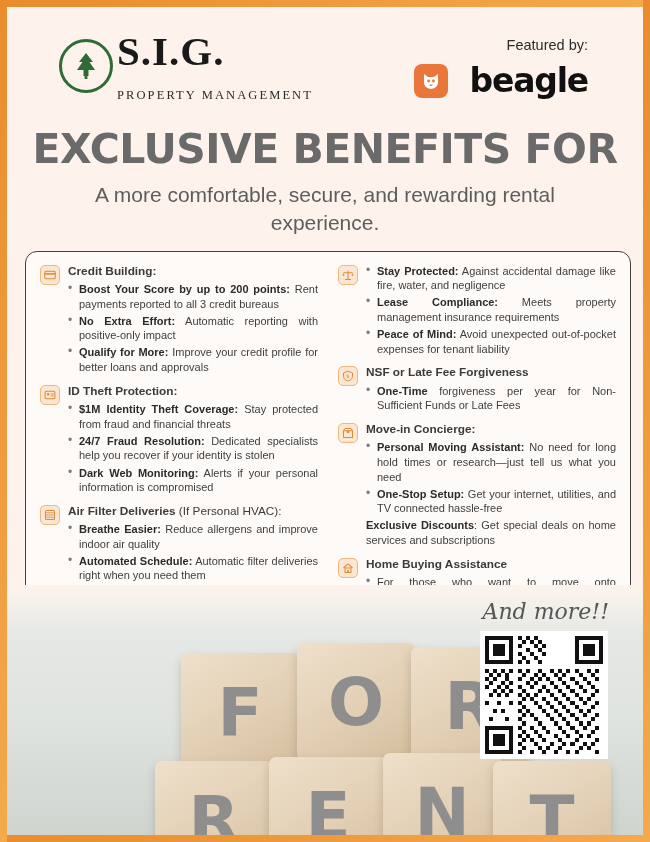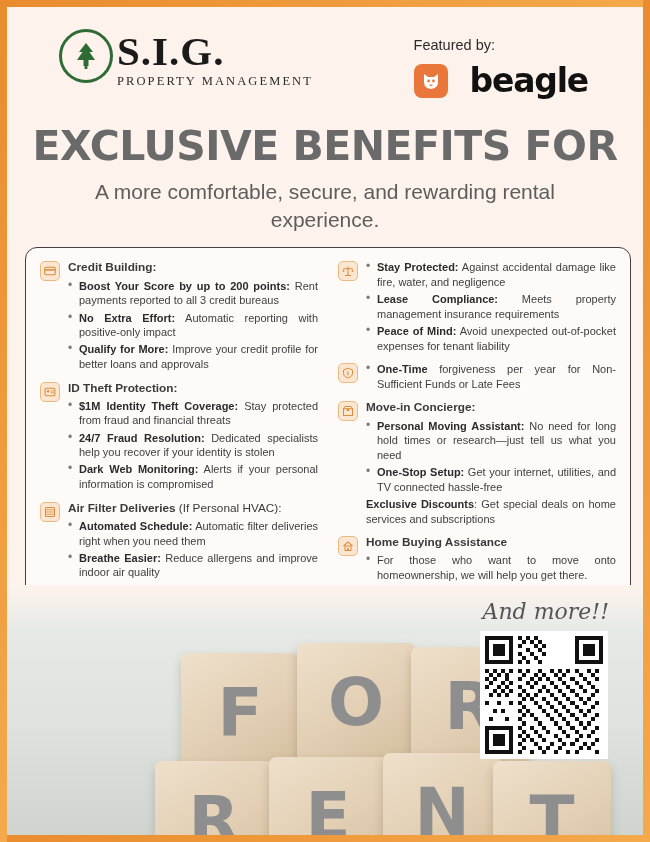--- a/index.html
+++ b/index.html
@@ -35,21 +35,21 @@
     overflow: hidden;
   }
 
   
   .header {
     display: flex;
     align-items: flex-start;
     justify-content: space-between;
     padding: 22px 45px 0 52px;
   }
-  .sig-logo { display: flex; align-items: flex-start; }
+  .sig-logo { display: flex; align-items: center; }
   .tree-badge {
     width: 54px; height: 54px; border-radius: 50%;
     border: 3px solid #2f6b35;
     display: flex; align-items: center; justify-content: center;
     margin-right: 4px;
     background: #fdf3ec;
   }
   .tree-badge svg { display: block; }
   .sig-text { padding-top: 2px; }
   .sig-title {
@@ -58,23 +58,23 @@
     font-size: 41px;
     letter-spacing: 1px;
     color: #1a1a1a;
     line-height: 0.98;
   }
   .sig-sub {
     font-family: "Liberation Serif", serif;
     font-size: 12.5px;
     letter-spacing: 2.1px;
     color: #2b2b2b;
-    margin-top: 3px;
-  }
-  .featured { text-align: left; padding-top: 8px; padding-right: 10px; }
+    margin-top: 17px;
+  }
+  .featured { text-align: right; padding-top: 8px; padding-right: 10px; }
   .featured-label {
     font-size: 14.5px; color: #2b2b2b; margin-bottom: 8px;
   }
   .beagle-row { display: flex; align-items: center; gap: 22px; }
   .beagle-mark {
     width: 34px; height: 34px; border-radius: 8px;
     background: #e9763a;
     display: flex; align-items: center; justify-content: center;
   }
   .beagle-word {
@@ -278,22 +278,22 @@
           </div>
           <div class="section">
             <div class="sec-icon">
               <svg width="12" height="12" viewBox="0 0 16 16">
                 <rect x="2" y="2" width="12" height="12" rx="1.5" fill="none" stroke="#d98a38" stroke-width="1.4"></rect>
                 <path d="M3 5 L13 5 M3 8 L13 8 M3 11 L13 11" stroke="#d98a38" stroke-width="1.1"></path>
               </svg>
             </div>
             <div class="sec-title">Air Filter Deliveries<span class="thin"> (If Personal HVAC):</span></div>
             <ul class="bullets">
+              <li><b>Breathe Easier:</b><span> Reduce allergens and improve indoor air quality</span></li>
               <li><b>Automated Schedule:</b><span> Automatic filter deliveries right when you need them</span></li>
-              <li><b>Breathe Easier:</b><span> Reduce allergens and improve indoor air quality</span></li>
               <li><b>Save Money:</b><span> Keep your HVAC running efficiently and lower energy bills</span></li>
             </ul>
           </div>
         </div>
       <div class="col" id="right-col">
           <div class="section">
             <div class="sec-icon">
               <svg width="12" height="12" viewBox="0 0 16 16">
                 <path d="M8 2 L8 14 M4 14 L12 14 M2 5 L14 5" stroke="#d98a38" stroke-width="1.3" fill="none"></path>
                 <path d="M2 5 L0.7 9 L3.3 9 Z M14 5 L12.7 9 L15.3 9 Z" fill="#d98a38"></path>
@@ -305,20 +305,21 @@
               <li><b>Peace of Mind:</b><span> Avoid unexpected out-of-pocket expenses for tenant liability</span></li>
             </ul>
           </div>
           <div class="section">
             <div class="sec-icon">
               <svg width="12" height="12" viewBox="0 0 16 16">
                 <path d="M8 1.5 L14 4 V8.5 C14 11.8 11.2 13.8 8 14.6 C4.8 13.8 2 11.8 2 8.5 V4 Z" fill="none" stroke="#d98a38" stroke-width="1.3"></path>
                 <text x="8" y="11" font-size="7" text-anchor="middle" fill="#d98a38" font-family="DejaVu Sans">$</text>
               </svg>
             </div>
+            <div class="sec-title">NSF or Late Fee Forgiveness</div>
             <ul class="bullets">
               <li><b>One-Time</b><span> forgiveness per year for Non-Sufficient Funds or Late Fees</span></li>
             </ul>
           </div>
           <div class="section">
             <div class="sec-icon">
               <svg width="12" height="12" viewBox="0 0 16 16">
                 <rect x="2" y="5" width="12" height="9" fill="none" stroke="#d98a38" stroke-width="1.3"></rect>
                 <path d="M2 5 L4 2 L12 2 L14 5" fill="none" stroke="#d98a38" stroke-width="1.3"></path>
                 <rect x="6.5" y="5" width="3" height="3" fill="#d98a38"></rect>

